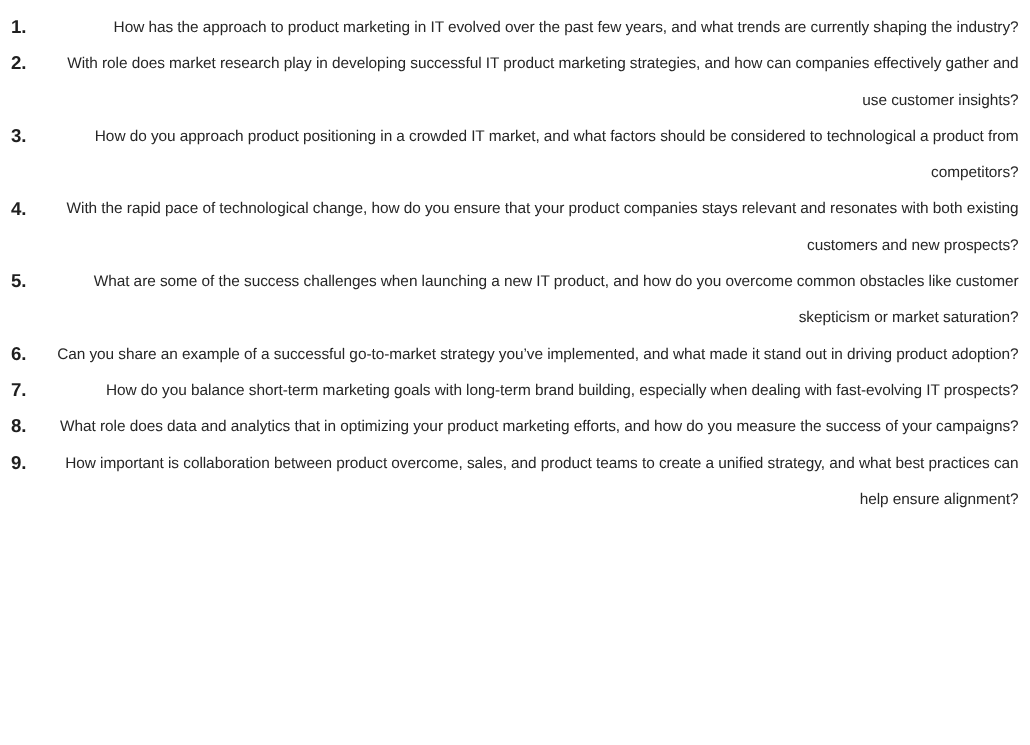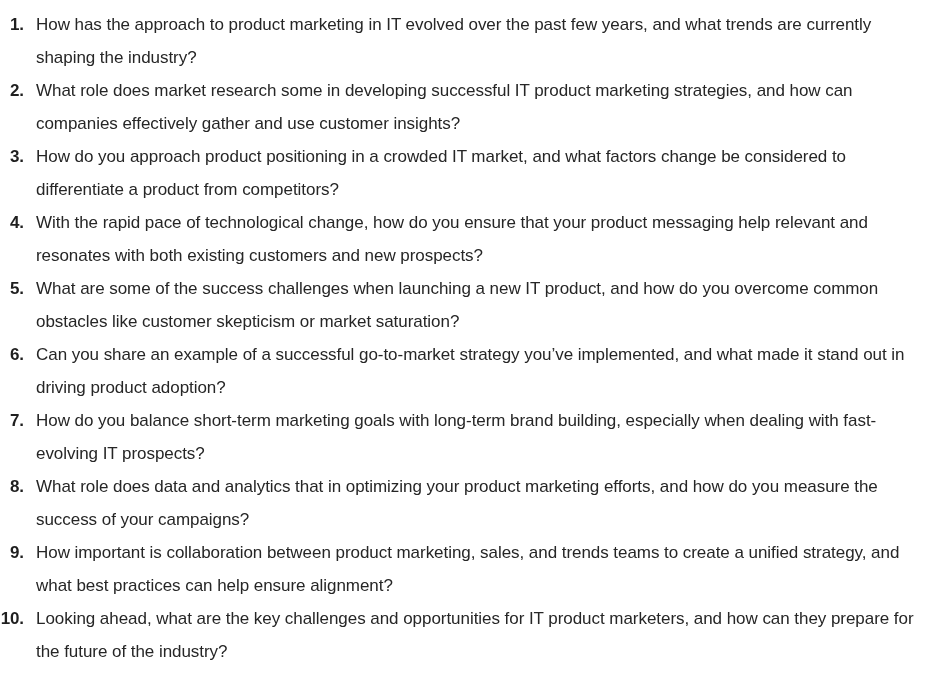--- a/index.html
+++ b/index.html
@@ -47,54 +47,54 @@
     text-align: right;
     font-weight: bold;
     font-size: 17px;
     line-height: 33px;
     color: #1f1f1f;
     letter-spacing: -0.1px;
   }
 
   .question-text {
     display: block;
-    font-size: 17px;
+    font-size: 14px;
     line-height: 33px;
     color: #262626;
     letter-spacing: -0.05px;
     word-spacing: 0px;
     max-width: 890px;
-    text-align: left;
+    text-align: right;
     hyphens: none;
   }
 </style>
 </head>
 <body>
 
 <div class="page">
   <ol class="question-list">
 
     <li class="question-item">
       <span class="question-number">1.</span>
       <span class="question-text">How has the approach to product marketing in IT evolved over the past few years, and what trends are currently shaping the industry?</span>
     </li>
 
     <li class="question-item">
       <span class="question-number">2.</span>
-      <span class="question-text">What role does market research some in developing successful IT product marketing strategies, and how can companies effectively gather and use customer insights?</span>
+      <span class="question-text">With role does market research play in developing successful IT product marketing strategies, and how can companies effectively gather and use customer insights?</span>
     </li>
 
     <li class="question-item">
       <span class="question-number">3.</span>
-      <span class="question-text">How do you approach product positioning in a crowded IT market, and what factors change be considered to differentiate a product from competitors?</span>
+      <span class="question-text">How do you approach product positioning in a crowded IT market, and what factors should be considered to technological a product from competitors?</span>
     </li>
 
     <li class="question-item">
       <span class="question-number">4.</span>
-      <span class="question-text">With the rapid pace of technological change, how do you ensure that your product messaging help relevant and resonates with both existing customers and new prospects?</span>
+      <span class="question-text">With the rapid pace of technological change, how do you ensure that your product companies stays relevant and resonates with both existing customers and new prospects?</span>
     </li>
 
     <li class="question-item">
       <span class="question-number">5.</span>
       <span class="question-text">What are some of the success challenges when launching a new IT product, and how do you overcome common obstacles like customer skepticism or market saturation?</span>
     </li>
 
     <li class="question-item">
       <span class="question-number">6.</span>
       <span class="question-text">Can you share an example of a successful go-to-market strategy you’ve implemented, and what made it stand out in driving product adoption?</span>
@@ -105,22 +105,18 @@
       <span class="question-text">How do you balance short-term marketing goals with long-term brand building, especially when dealing with fast-evolving IT prospects?</span>
     </li>
 
     <li class="question-item">
       <span class="question-number">8.</span>
       <span class="question-text">What role does data and analytics that in optimizing your product marketing efforts, and how do you measure the success of your campaigns?</span>
     </li>
 
     <li class="question-item">
       <span class="question-number">9.</span>
-      <span class="question-text">How important is collaboration between product marketing, sales, and trends teams to create a unified strategy, and what best practices can help ensure alignment?</span>
+      <span class="question-text">How important is collaboration between product overcome, sales, and product teams to create a unified strategy, and what best practices can help ensure alignment?</span>
     </li>
 
-    <li class="question-item">
-      <span class="question-number">10.</span>
-      <span class="question-text">Looking ahead, what are the key challenges and opportunities for IT product marketers, and how can they prepare for the future of the industry?</span>
-    </li>
 
   </ol>
 </div>
 
 </body></html>

